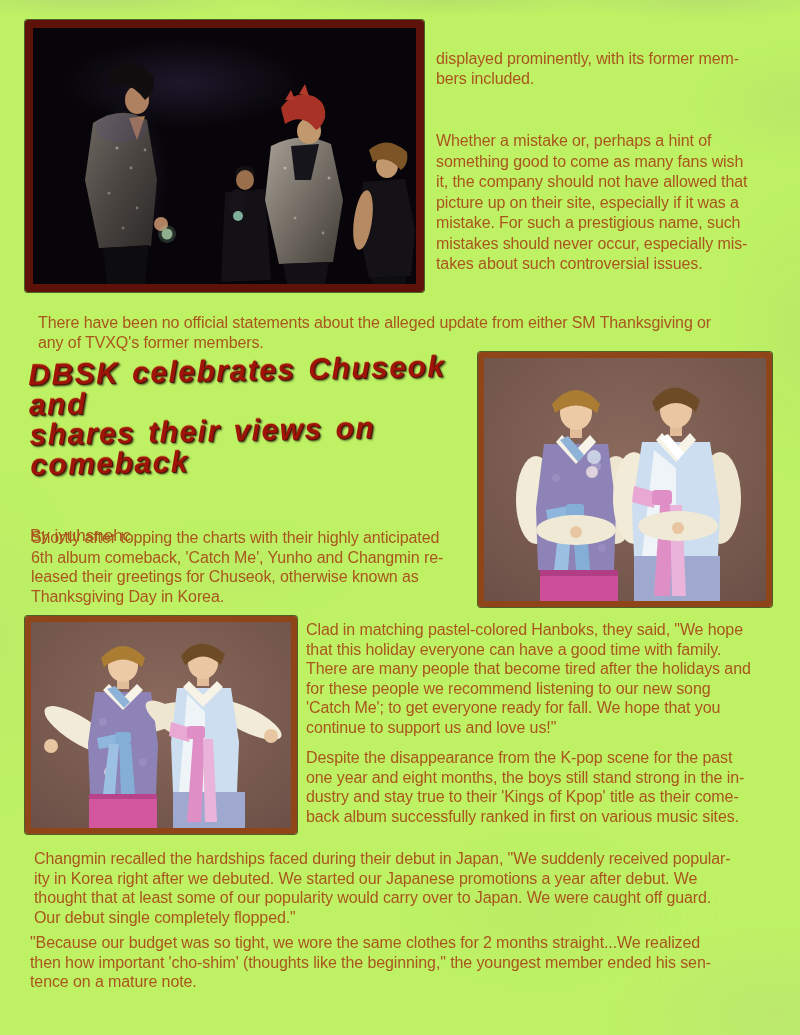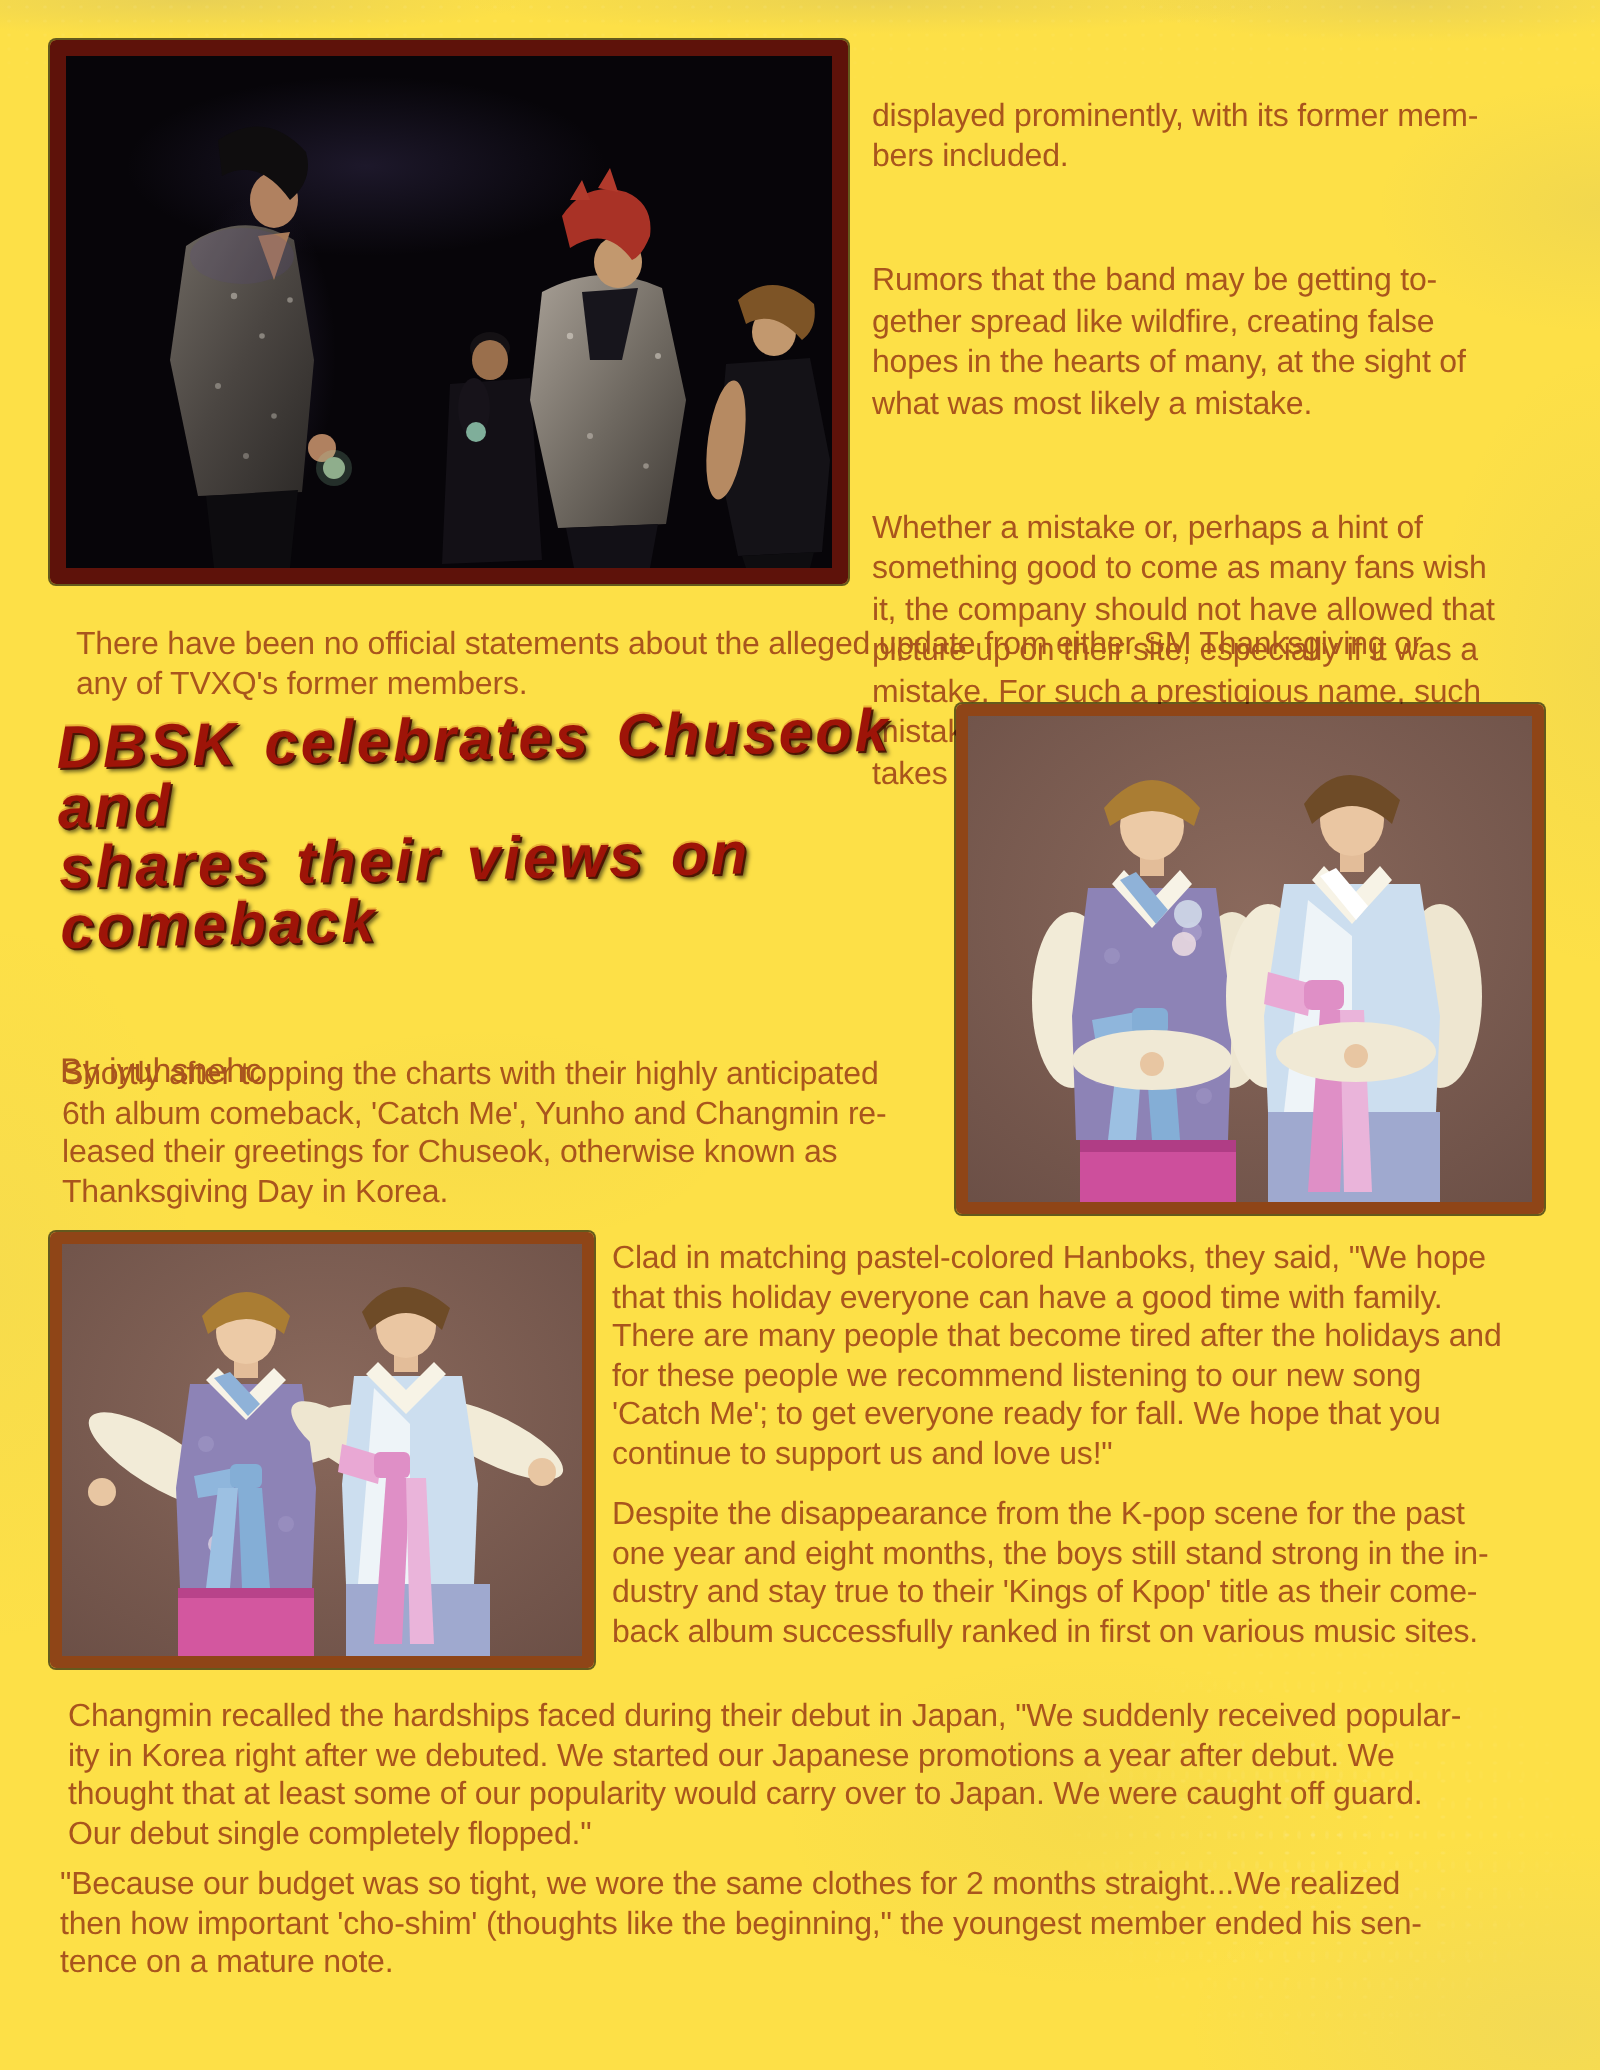--- a/index.html
+++ b/index.html
@@ -1,18 +1,18 @@
 <!DOCTYPE html>
 <html><head>
 <meta charset="utf-8">
 <style>
   html,body{margin:0;padding:0;background:#000;}
   .page{
     position:relative;width:800px;height:1035px;overflow:hidden;
-    background-color:#fde047;
+    background-color:#bef264;
     font-family:"Liberation Sans","DejaVu Sans",sans-serif;
   }
   
   .grunge{
     position:absolute;inset:0;pointer-events:none;z-index:1;
     background:
       radial-gradient(240px 26px at 12% 0%, rgba(150,145,140,.20), transparent 70%),
       radial-gradient(300px 24px at 55% 0%, rgba(140,135,130,.16), transparent 70%),
       radial-gradient(200px 30px at 88% 0%, rgba(150,145,140,.18), transparent 70%),
       radial-gradient(160px 90px at 100% 10%, rgba(140,140,140,.10), transparent 70%),
@@ -129,24 +129,20 @@
       <ellipse cx="330" cy="192" rx="9" ry="30" fill="#b68a62" transform="rotate(8 330 192)"></ellipse>
       <ellipse cx="354" cy="138" rx="11" ry="12" fill="#c2986e"></ellipse>
       <path d="M336,122 Q354,106 374,124 Q376,136 368,142 Q354,126 340,134 Z" fill="#7d5426"></path>
       <polygon points="338,250 374,248 372,256 340,256" fill="#0e0d10"></polygon>
     </svg>
   </div>
 
   <div class="abs body-text col-right-top" style="left:436px;top:28px;width:360px;">
     <p>displayed prominently, with its former mem-
 bers included.</p>
-    <p>Rumors that the band may be getting to-
-gether spread like wildfire, creating false
-hopes in the hearts of many, at the sight of
-what was most likely a mistake.</p>
     <p>Whether a mistake or, perhaps a hint of
 something good to come as many fans wish
 it, the company should not have allowed that
 picture up on their site, especially if it was a
 mistake. For such a prestigious name, such
 mistakes should never occur, especially mis-
 takes about such controversial issues.</p>
   </div>
 
   <div class="abs body-text" style="left:38px;top:313px;width:752px;">There have been no official statements about the alleged update from either SM Thanksgiving or

